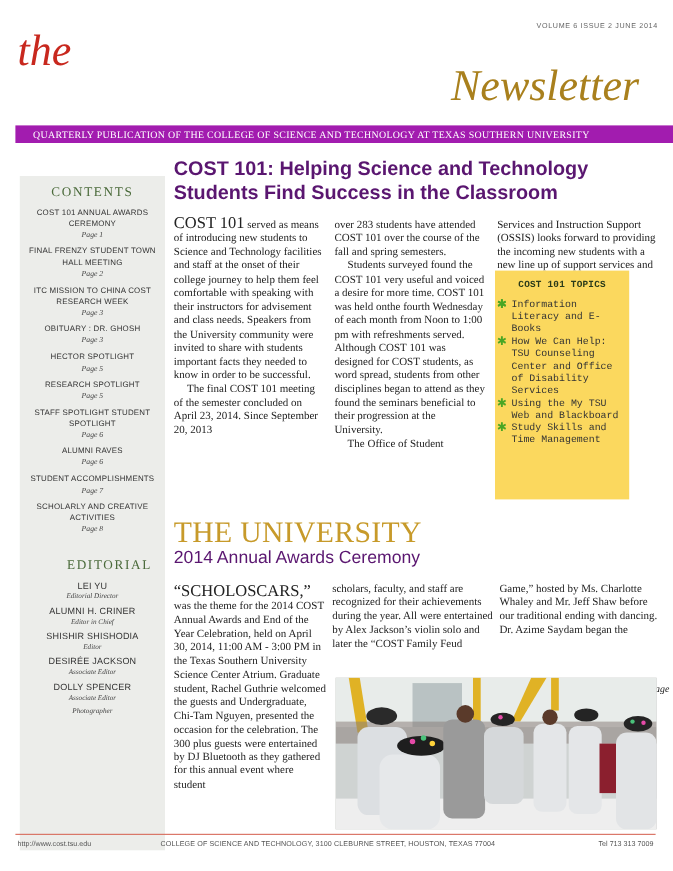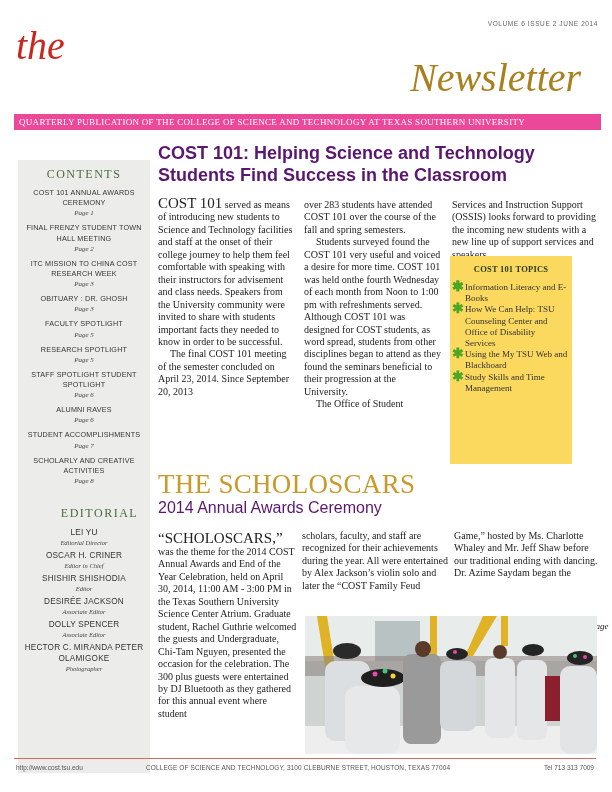--- a/index.html
+++ b/index.html
@@ -4,21 +4,21 @@
 <style>
   html, body { margin:0; padding:0; background:#ffffff; }
   body { width:612px; height:792px; position:relative; overflow:hidden; font-family:"Liberation Serif", serif; color:#222; }
 
   .issue-line { position:absolute; right:14px; top:20px; font-family:"Liberation Sans", sans-serif; font-size:6.5px; letter-spacing:0.6px; color:#666; }
   .masthead { position:absolute; left:14px; top:14px; height:90px; width:590px; }
   .the { position:absolute; left:2px; top:8px; font-family:"Liberation Serif", serif; font-style:italic; font-size:40px; color:#c8281e; }
   .explorer { position:absolute; left:62px; top:24px; font-family:"Liberation Serif", serif; font-size:68px; color:#c8281e; letter-spacing:1px; line-height:1; }
   .newsletter { position:absolute; left:396px; top:40px; font-family:"Liberation Serif", serif; font-style:italic; font-size:40px; color:#a9801d; }
 
-  .tagline-bar { position:absolute; left:14px; top:114px; width:582px; height:16px; background:#ec4899; color:#fff; font-family:"Liberation Serif", serif; font-size:9px; letter-spacing:0.3px; line-height:16px; padding-left:5px; white-space:nowrap; overflow:hidden; }
+  .tagline-bar { position:absolute; left:14px; top:114px; width:582px; height:16px; background:#a21caf; color:#fff; font-family:"Liberation Serif", serif; font-size:9px; letter-spacing:0.3px; line-height:16px; padding-left:16px; white-space:nowrap; overflow:hidden; }
 
   .sidebar { position:absolute; left:18px; top:160px; width:132px; height:613px; background:#ecedea; text-align:center; font-family:"Liberation Sans", sans-serif; color:#333; }
   .side-head { font-family:"Liberation Serif", serif; font-size:12px; letter-spacing:1.5px; color:#4a6a3a; margin-top:7px; margin-bottom:6px; }
   .toc-item { margin-bottom:5px; }
   .toc-title { font-size:7.2px; line-height:10.2px; letter-spacing:0.2px; }
   .toc-page { font-family:"Liberation Serif", serif; font-style:italic; font-size:7px; line-height:10px; color:#444; }
   .editorial-head { margin-top:20px;padding-left:31px; }
   .ed-item { margin-bottom:3px; }
   .ed-name { font-size:8.2px; line-height:11px; letter-spacing:0.2px; }
   .ed-role { font-family:"Liberation Serif", serif; font-style:italic; font-size:6.5px; line-height:9px; color:#444; }
@@ -26,21 +26,21 @@
   .headline { position:absolute; left:158px; top:142px; width:445px; font-family:"Liberation Sans", sans-serif; font-weight:bold; color:#5a1670; font-size:18px; line-height:22px; }
 
   .col { position:absolute; font-family:"Liberation Serif", serif; font-size:10px; line-height:12.45px; color:#222; }
   .col p { margin:0; }
   .col .indent { text-indent:12px; }
   .dropcap { font-size:15px; }
   .c1 { left:158px; top:197px; width:136px; }
   .c2 { left:304px; top:199px; width:138px; }
   .c3 { left:452px; top:199px; width:150px; }
 
-  .topics { position:absolute; left:450px; top:256px; width:122px; height:208px; background:#fbd85e; font-family:Liberation Serif, serif; }
+  .topics { position:absolute; left:450px; top:246px; width:122px; height:208px; background:#fbd85e; font-family:Liberation Mono, monospace; }
   .topics-head { text-align:center; font-weight:bold; font-size:8.5px; color:#2b3b1a; margin-top:8px; margin-bottom:8px; letter-spacing:0.2px; }
   .topic { position:relative; padding-left:15px; padding-right:4px; font-size:9px; line-height:11.2px; color:#333; }
   .topic .star { position:absolute; left:2px; top:-2px; color:#4aa624; font-size:14px; font-weight:bold; line-height:14px; }
 
   .scholo-title { position:absolute; left:158px; top:471px; font-family:"Liberation Serif", serif; font-size:27px; color:#c79a2a; letter-spacing:0.3px; line-height:1; }
   .scholo-sub { position:absolute; left:158px; top:500px; font-family:"Liberation Sans", sans-serif; font-size:16px; color:#5a1670; line-height:1; }
 
   .d1 { left:158px; top:530px; width:140px; }
   .d2 { left:302px; top:530px; width:148px; }
   .d3 { left:454px; top:530px; width:148px; }
@@ -78,21 +78,21 @@
       </div>
       <div class="toc-item">
         <div class="toc-title">ITC MISSION TO CHINA COST RESEARCH WEEK</div>
         <div class="toc-page">Page 3</div>
       </div>
       <div class="toc-item">
         <div class="toc-title">OBITUARY : DR. GHOSH</div>
         <div class="toc-page">Page 3</div>
       </div>
       <div class="toc-item">
-        <div class="toc-title">FACULTY SPOTLIGHT</div>
+        <div class="toc-title">HECTOR SPOTLIGHT</div>
         <div class="toc-page">Page 5</div>
       </div>
       <div class="toc-item">
         <div class="toc-title">RESEARCH SPOTLIGHT</div>
         <div class="toc-page">Page 5</div>
       </div>
       <div class="toc-item">
         <div class="toc-title">STAFF SPOTLIGHT STUDENT SPOTLIGHT</div>
         <div class="toc-page">Page 6</div>
       </div>
@@ -109,37 +109,36 @@
         <div class="toc-page">Page 8</div>
       </div>
     </div>
   <div class="side-head editorial-head">EDITORIAL</div>
   <div id="ed">
       <div class="ed-item">
         <div class="ed-name">LEI YU</div>
         <div class="ed-role">Editorial Director</div>
       </div>
       <div class="ed-item">
-        <div class="ed-name">OSCAR H. CRINER</div>
+        <div class="ed-name">ALUMNI H. CRINER</div>
         <div class="ed-role">Editor in Chief</div>
       </div>
       <div class="ed-item">
         <div class="ed-name">SHISHIR SHISHODIA</div>
         <div class="ed-role">Editor</div>
       </div>
       <div class="ed-item">
         <div class="ed-name">DESIRÉE JACKSON</div>
         <div class="ed-role">Associate Editor</div>
       </div>
       <div class="ed-item">
         <div class="ed-name">DOLLY SPENCER</div>
         <div class="ed-role">Associate Editor</div>
       </div>
       <div class="ed-item">
-        <div class="ed-name">HECTOR C. MIRANDA PETER OLAMIGOKE</div>
         <div class="ed-role">Photographer</div>
       </div>
     </div>
 </div>
 
 <div class="headline">COST 101: Helping Science and Technology Students Find Success in the Classroom</div>
 
 <div class="col c1">
   <p><span class="dropcap">COST 101</span><span> served as means of introducing new students to Science and Technology facilities and staff at the onset of their college journey to help them feel comfortable with speaking with their instructors for advisement and class needs.  Speakers from the University community were invited to share with students important facts they needed to know in order to be successful.</span></p>
   <p class="indent">The final COST 101 meeting of the semester concluded on April 23, 2014. Since September 20, 2013</p>
@@ -157,21 +156,21 @@
   <div class="topics-head">COST 101 TOPICS</div>
   <div id="topic-list">
       <div class="topic"><span class="star">✱</span></div>
       <div class="topic"><span class="star">✱</span><span>Information Literacy and E-Books</span></div>
       <div class="topic"><span class="star">✱</span><span>How We Can Help:  TSU Counseling Center and Office of Disability Services</span></div>
       <div class="topic"><span class="star">✱</span><span>Using the My TSU Web and Blackboard</span></div>
       <div class="topic"><span class="star">✱</span><span>Study Skills and Time Management</span></div>
     </div>
 </div>
 
-<div class="scholo-title">THE SCHOLOSCARS</div>
+<div class="scholo-title">THE UNIVERSITY</div>
 <div class="scholo-sub">2014 Annual Awards Ceremony</div>
 
 <div class="col d1">
   <p class="bigquote">“SCHOLOSCARS,”</p>
   <p>was the theme for the 2014 COST Annual Awards and End of the Year Celebration, held on April 30, 2014, 11:00 AM - 3:00 PM in the Texas Southern University Science Center Atrium. Graduate student, Rachel Guthrie welcomed the guests and Undergraduate, Chi-Tam Nguyen, presented the occasion for the celebration. The 300 plus guests were entertained by DJ Bluetooth as they gathered for this annual event where student</p>
 </div>
 <div class="col d2">
   <p>scholars, faculty, and staff are recognized for their achievements during the year. All were entertained by Alex Jackson’s violin solo and later the “COST Family Feud</p>
 </div>
 <div class="col d3">

